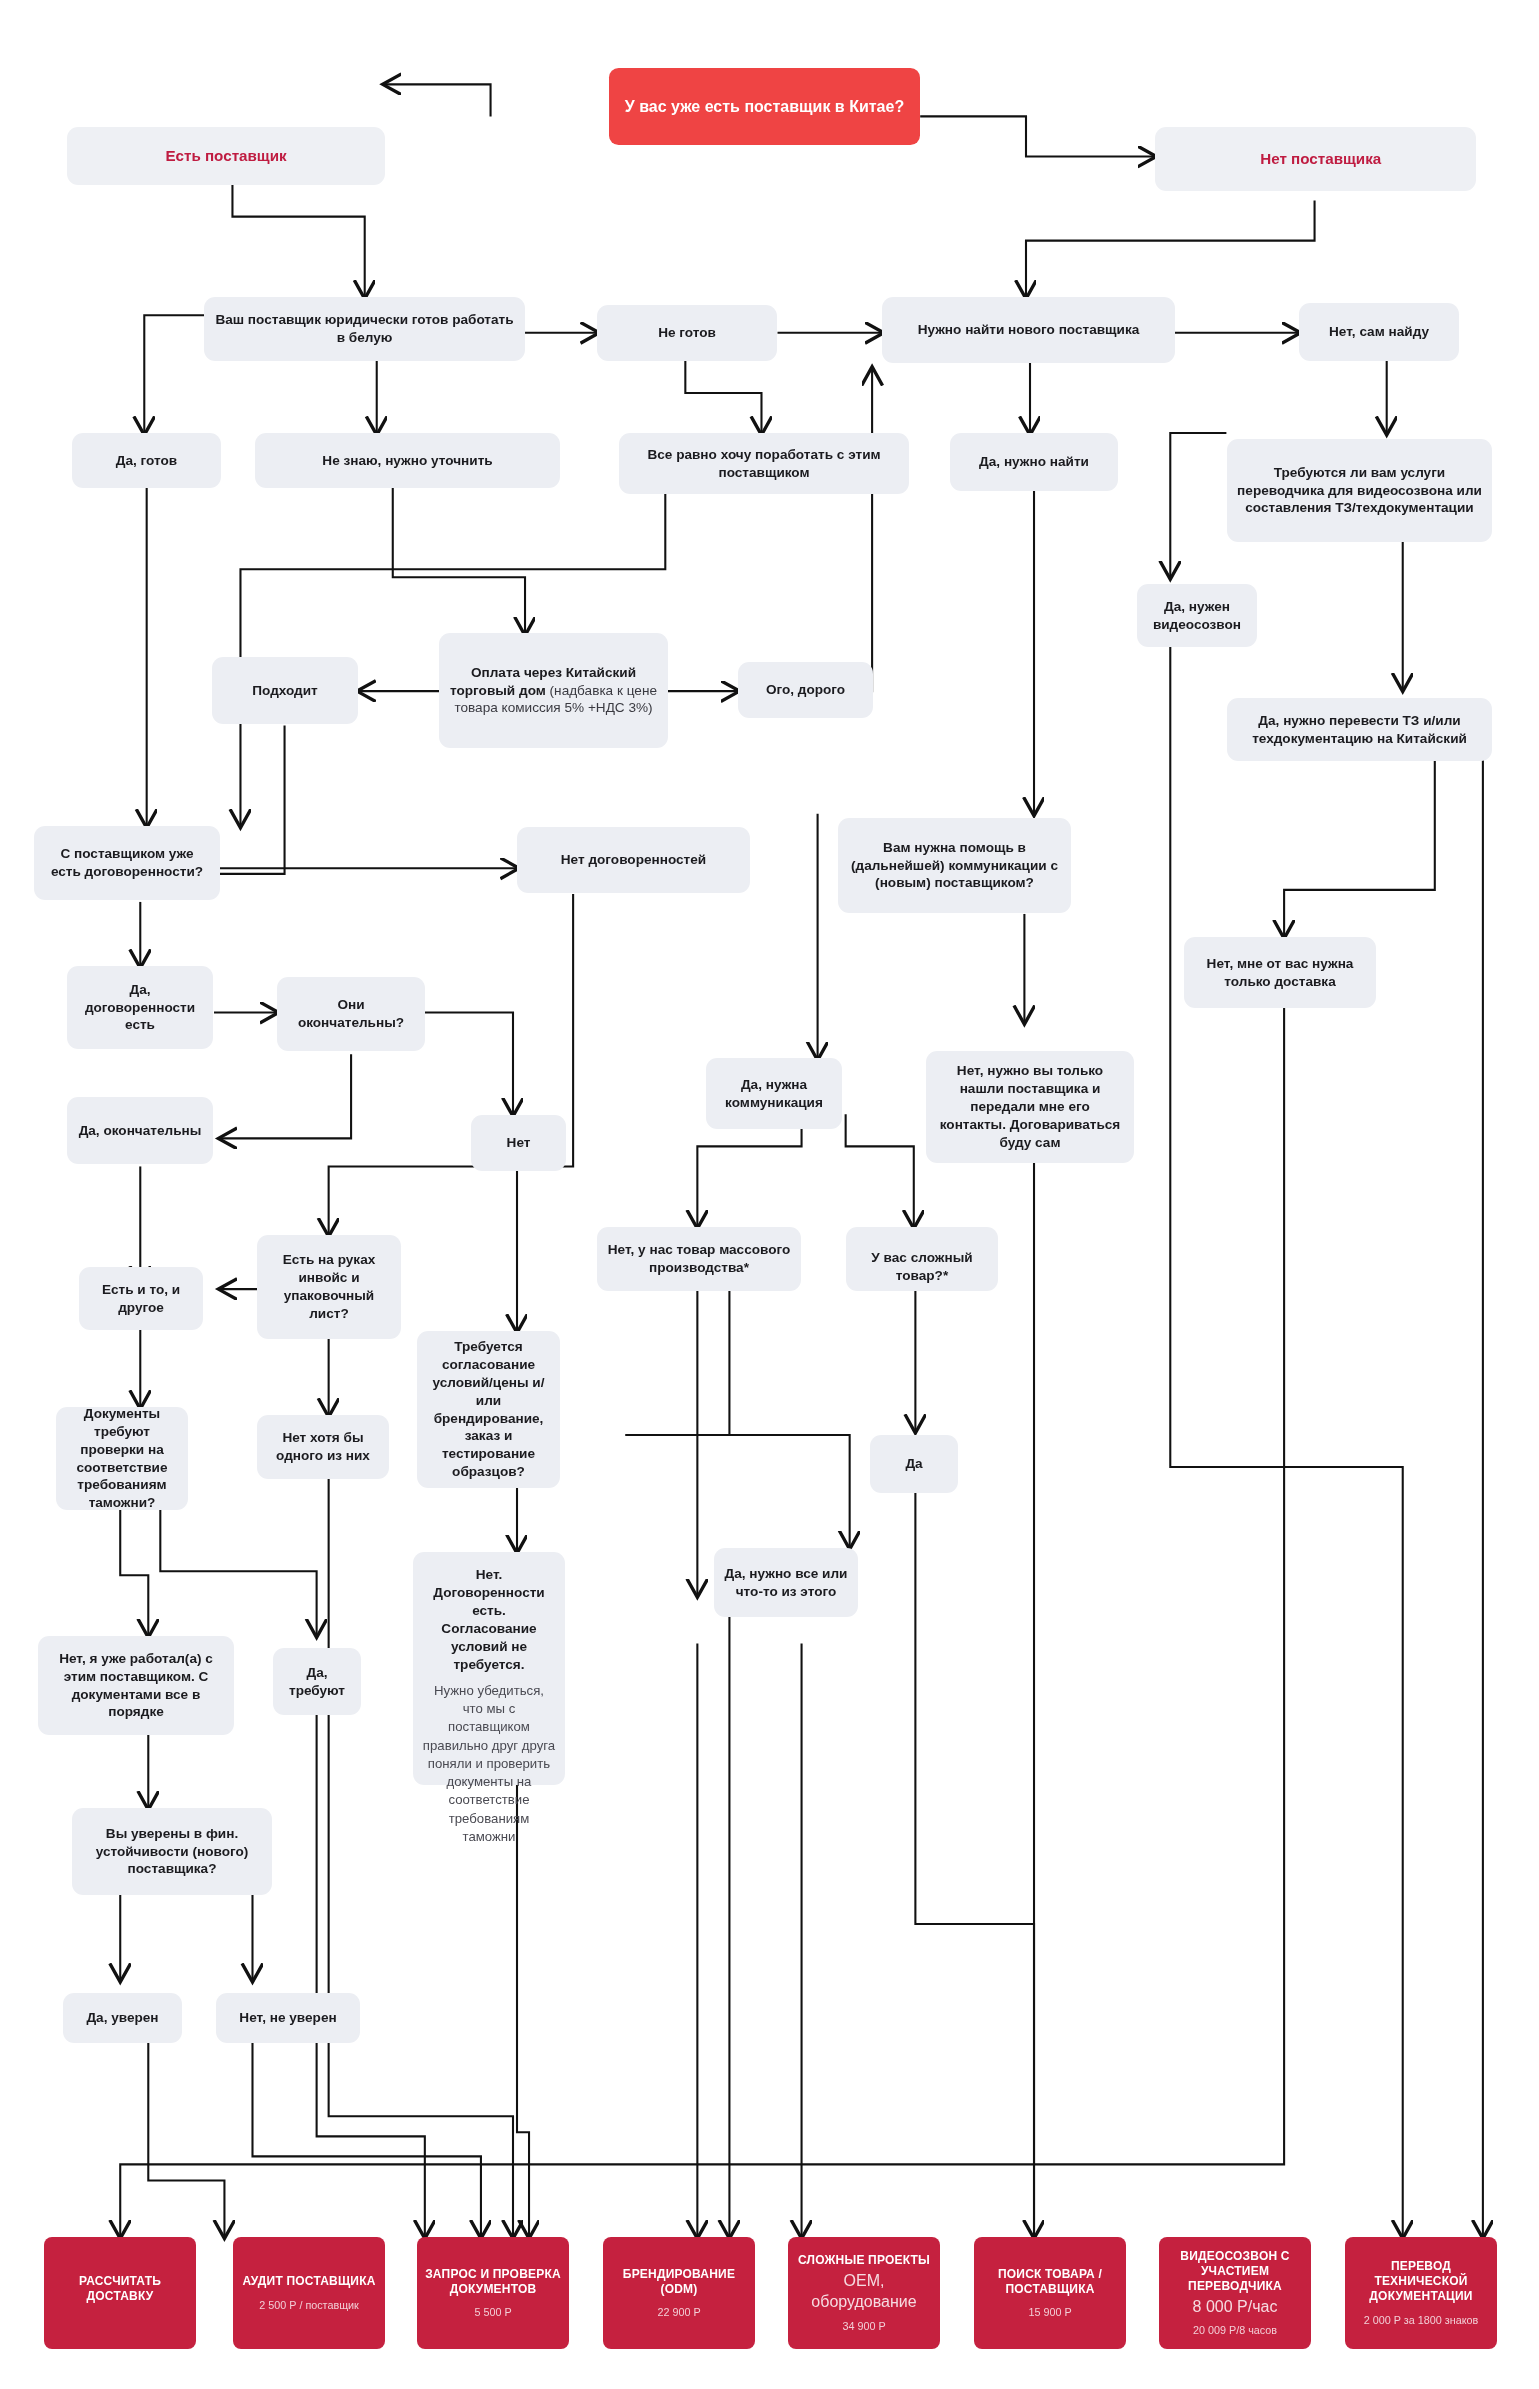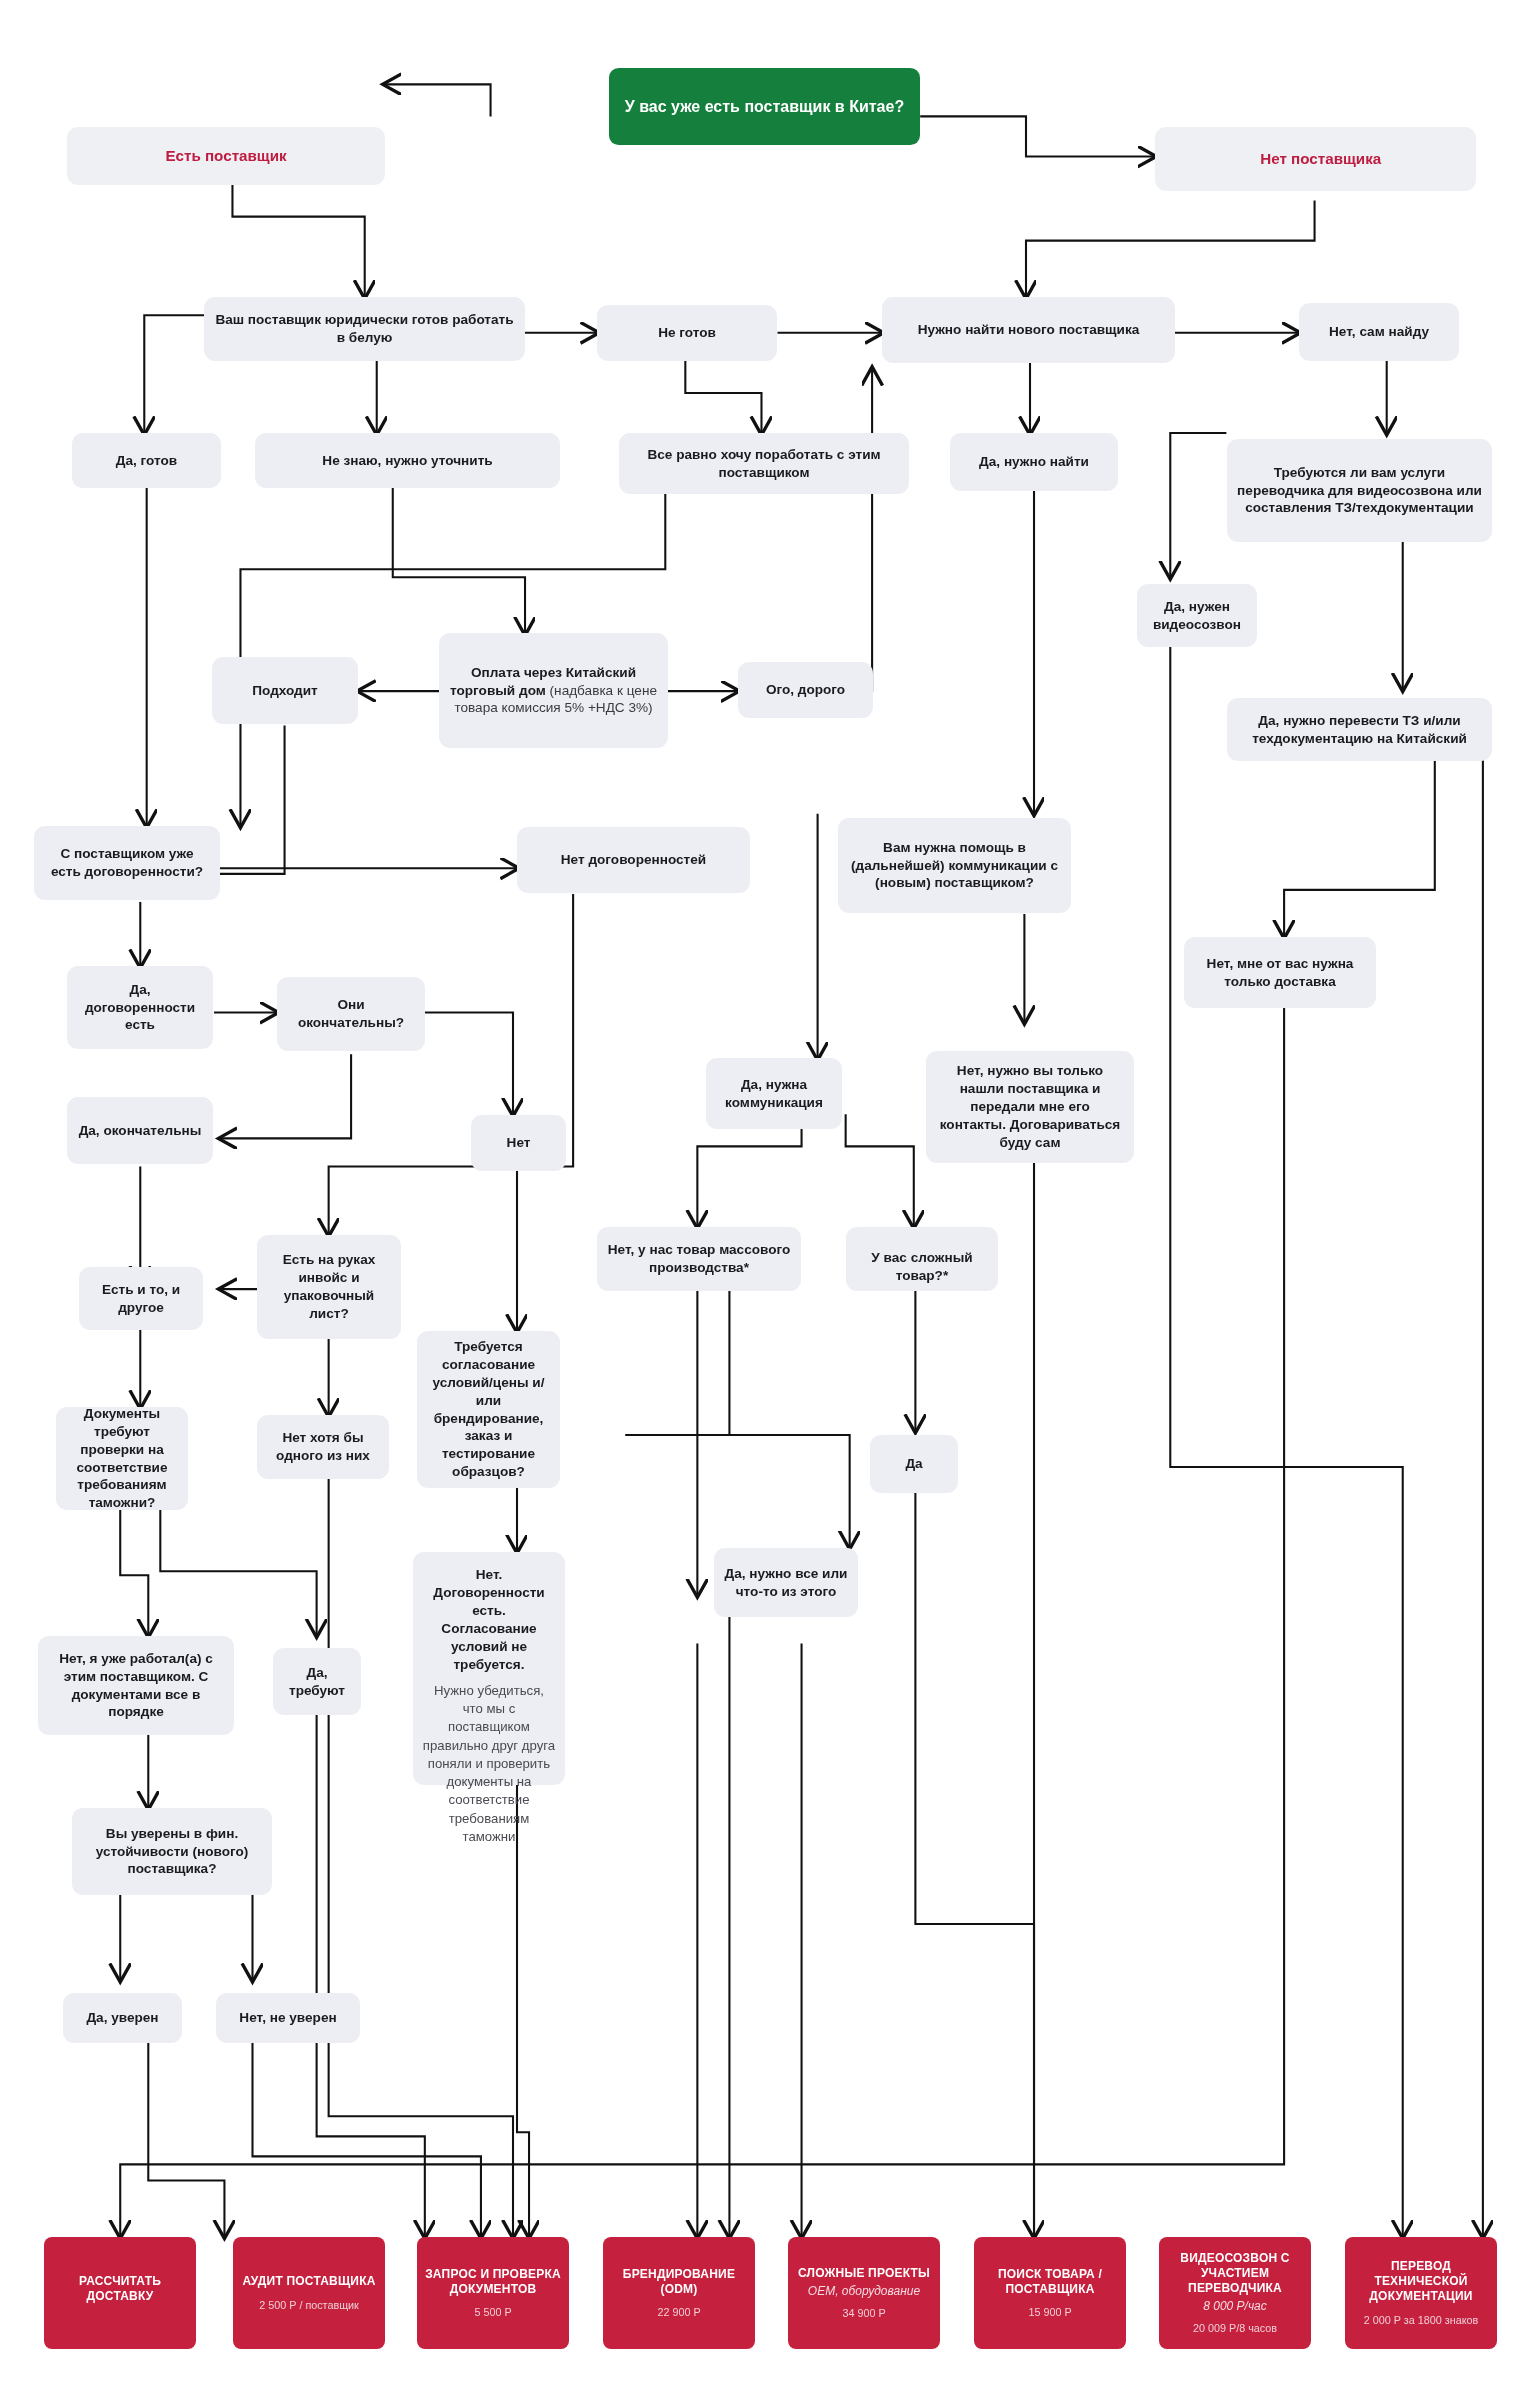--- a/index.html
+++ b/index.html
@@ -17,21 +17,21 @@
     text-align:center;
     color:#1b1b1f;
     font-size:13.6px;
     line-height:1.32;
     padding:6.4px 9.6px;
     box-sizing:border-box;
     font-weight:700;
   }
   .node .inner{width:100%;}
   .node.root{
-    background:#15803d;
+    background:#ef4444;
     color:#ffffff;
     font-weight:700;
     font-size:16px;
     border-radius:9.6px;
   }
   .node.branch{
     background:#eef0f4;
     color:#bf1c41;
     font-weight:700;
     font-size:15.2px;
@@ -52,21 +52,21 @@
     color:#ffffff;
     display:flex;
     flex-direction:column;
     align-items:center;
     justify-content:center;
     text-align:center;
     box-sizing:border-box;
     padding:8px 6.4px;
   }
   .cta .ttl{font-weight:700;font-size:12px;line-height:1.25;letter-spacing:0.2px;}
-  .cta .note{font-weight:400;font-size:12px;line-height:1.3;margin-top:3.2px;color:#f6dbe1;font-style:italic;}
+  .cta .note{font-weight:400;font-size:16px;line-height:1.3;margin-top:3.2px;color:#f6dbe1;}
   .cta .price{font-weight:400;font-size:10.8px;line-height:1.3;margin-top:5.6px;color:#f2ced6;}
 </style>
 </head>
 <body>
 
 <div id="canvas">
 
   <svg id="wires" viewBox="0 0 1920 2980">
     <defs>
       <marker id="ah" markerWidth="11" markerHeight="11" refX="8" refY="5" orient="auto">

